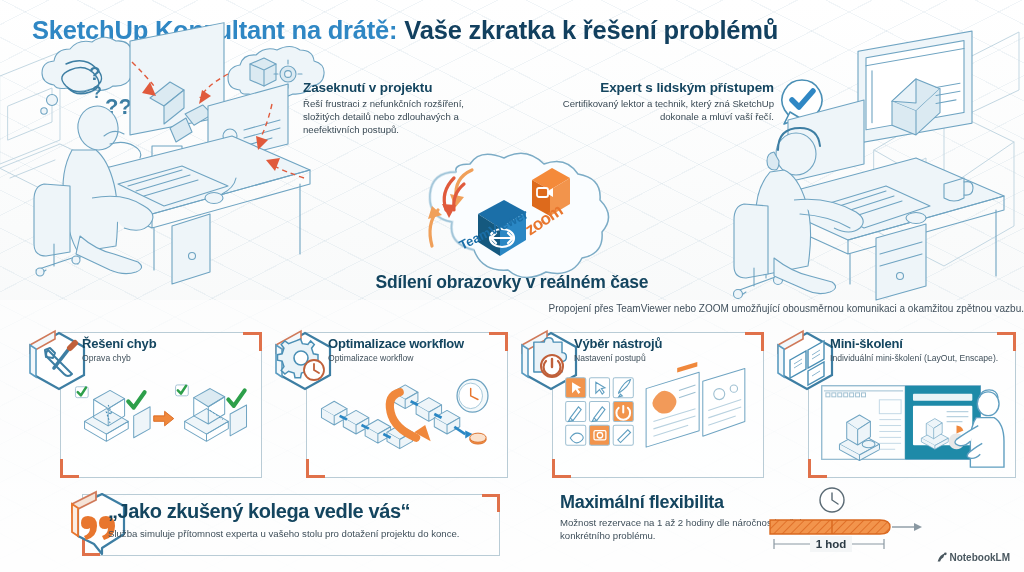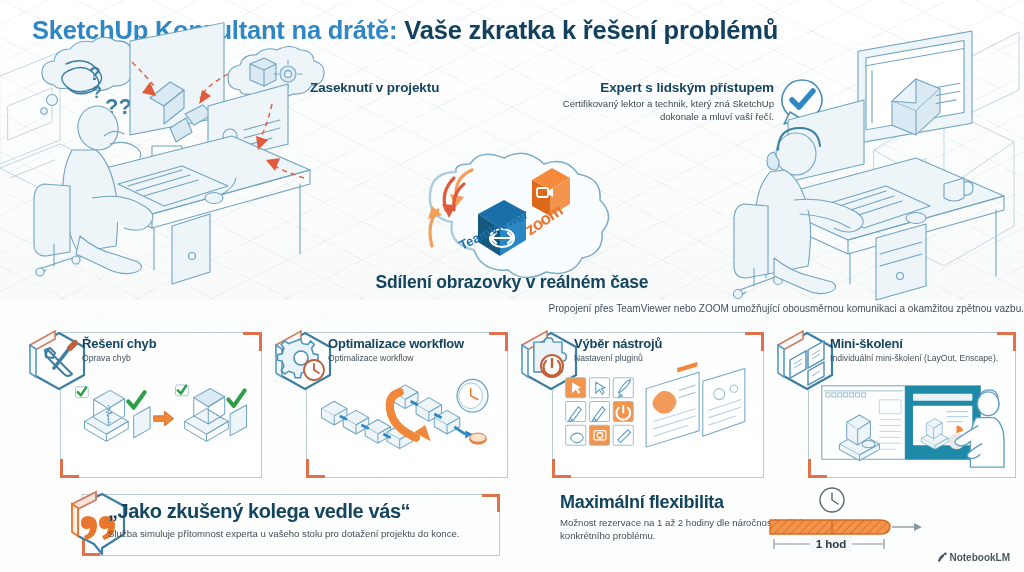--- a/index.html
+++ b/index.html
@@ -42,21 +42,21 @@
 
   
   .callout { position: absolute; }
   .callout h3 {
     font-size: 13.5px; font-weight: bold; color: #14455f;
     letter-spacing: -0.1px; margin-bottom: 2px;
   }
   .callout p {
     font-size: 9.6px; color: #3a4a55; line-height: 1.38;
   }
-  #callout-stuck { left: 310px; top: 80px; width: 200px; }
+  #callout-stuck { left: 303px; top: 80px; width: 200px; }
   #callout-expert { left: 558px; top: 80px; width: 216px; text-align: right; }
 
   
   #center-heading {
     position: absolute; left: 0; right: 0; top: 272px; text-align: center;
   }
   #center-heading h2 {
     font-size: 17.5px; font-weight: bold; color: #14455f; letter-spacing: -0.2px;
   }
   #center-heading p {
@@ -233,20 +233,21 @@
       <path d="M170 32 l-3 14 l12 -8 Z" fill="#e05a3c" stroke="none"></path>
       <path d="M240 46 q-6 26 -14 38" stroke-dasharray="5 4"></path>
       <path d="M224 78 l2 14 l10 -10 Z" fill="#e05a3c" stroke="none"></path>
       <path d="M272 120 q-18 -6 -30 -12" stroke-dasharray="5 4"></path>
       <path d="M248 100 l-14 2 l9 11 Z" fill="#e05a3c" stroke="none"></path>
     </g>
   </svg>
 
   <div class="callout" id="callout-stuck">
     <h3>Zaseknutí v projektu</h3>
+    <p>Řeší frustraci z nefunkčních rozšíření, složitých detailů nebo zdlouhavých a neefektivních postupů.</p>
   </div>
 
   <div class="callout" id="callout-expert">
     <h3>Expert s lidským přístupem</h3>
     <p>Certifikovaný lektor a technik, který zná SketchUp dokonale a mluví vaší řečí.</p>
   </div>
 
   <svg style="position:absolute;left:780px;top:78px;" width="48" height="48">
     <path class="il-f" d="M22 2 a20 20 0 1 1 -0.1 0 Z" style="fill:#ffffff;stroke:#4a8fb5;stroke-width:1.6"></path>
     <path d="M10 34 L4 46 L20 40 Z" fill="#ffffff" stroke="#4a8fb5" stroke-width="1.6" stroke-linejoin="round"></path>
@@ -465,21 +466,21 @@
       <path d="M6 17 L31 3 L56 17 L56 45 L31 59 L6 45 Z" fill="#ffffff" stroke="#3d7ea3" stroke-width="2.2"></path>
       <path d="M2 15 L27 1 L27 9 L2 23 Z" fill="#f3f8fb" stroke="#d07a5a" stroke-width="1.6"></path>
       <path d="M2 15 L2 43 L8 47 L8 19 Z" fill="#f3f8fb" stroke="#5a9bc0" stroke-width="1.6"></path>
       <path d="M18 16 L30 16 q0 -5 5 -5 q5 0 5 5 L50 16 L50 28 q5 0 5 5 q0 5 -5 5 L50 50 L38 50 q0 -5 -5 -5 q-5 0 -5 5 L18 50 Z" transform="translate(-2,-2) scale(0.88)" fill="#eaf3f8" stroke="#4a8fb5" stroke-width="1.6" stroke-linejoin="round"></path>
       <circle cx="32" cy="36" r="11" fill="#ffffff" stroke="#c0603a" stroke-width="2"></circle>
       <path d="M32 29 L32 37" stroke="#c0603a" stroke-width="2.4" stroke-linecap="round"></path>
       <path d="M26 31 a8.5 8.5 0 1 0 12 0" fill="none" stroke="#c0603a" stroke-width="2.2" stroke-linecap="round"></path>
     </svg>
     <div class="ctext">
       <h4>Výběr nástrojů</h4>
-      <p>Nastavení pluginů</p>
+      <p>Nastavení postupů</p>
     </div>
     <svg class="art" viewBox="0 0 210 92">
 
       <g>
         <g stroke="#9fc0d2" stroke-width="1.1">
           <rect x="4" y="4" width="22" height="22" rx="2" fill="#f2944c"></rect>
           <rect x="30" y="4" width="22" height="22" rx="2" fill="#ffffff"></rect>
           <rect x="56" y="4" width="22" height="22" rx="2" fill="#ffffff"></rect>
           <rect x="4" y="30" width="22" height="22" rx="2" fill="#ffffff"></rect>
           <rect x="30" y="30" width="22" height="22" rx="2" fill="#ffffff"></rect>

